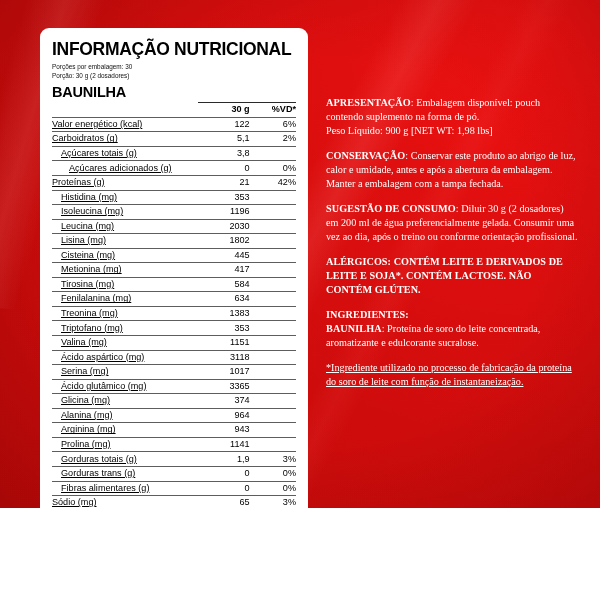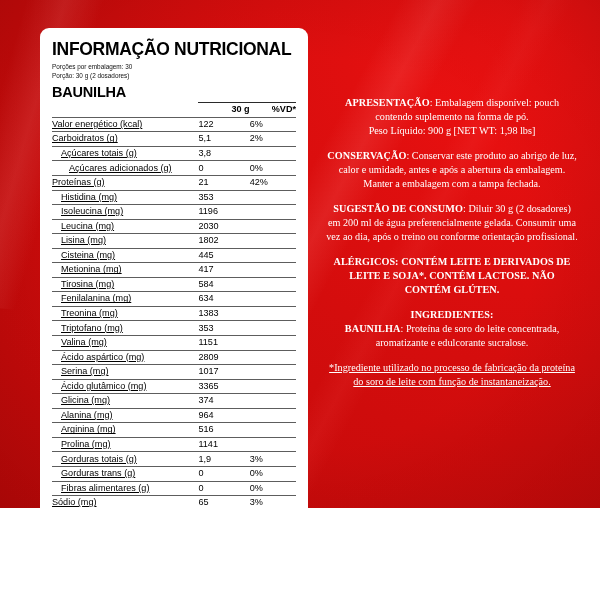--- a/index.html
+++ b/index.html
@@ -110,21 +110,21 @@
   }
   .row-head td {
     border-top: 1.8px solid #2a2a2a;
     border-bottom: 1.1px solid #5d5d5d;
     font-weight: bold;
     text-align: right;
     padding: 1.5px 0;
   }
   .row-head td.c-blank { border-top-color: transparent; }
 
-  td.amt, td.vd { text-align: left; }
+  td.amt, td.vd { text-align: right; }
   td.name { text-align: left; padding-left: 1px; text-decoration: underline; }
   td.name.ind1 { padding-left: 9px; }
   td.name.ind2 { padding-left: 17px; }
 
   .row-thickend td { border-bottom: 1.8px solid #2a2a2a; }
 
   .footnote {
     font-size: 6.6px;
     font-weight: bold;
     color: #000;
@@ -135,21 +135,20 @@
   
   .info-col {
     position: absolute;
     left: 326px;
     top: 96px;
     width: 252px;
     color: #ffffff;
     font-family: "Liberation Serif", serif;
     font-size: 10.2px;
     line-height: 1.37;
-    text-align: center;
   }
   .info-block { margin-bottom: 11px; }
   .info-block:last-child { margin-bottom: 0; }
   .info-block .hd {
     font-weight: bold;
     letter-spacing: 0.1px;
   }
   .info-block p { margin: 0; }
   .allergen {
     font-weight: bold;
@@ -267,21 +266,21 @@
             <td class="amt">353</td>
             <td class="vd"></td>
           </tr>
           <tr class="row-line">
             <td class="name ind1">Valina (mg)</td>
             <td class="amt">1151</td>
             <td class="vd"></td>
           </tr>
           <tr class="row-line">
             <td class="name ind1">Ácido aspártico (mg)</td>
-            <td class="amt">2809</td>
+            <td class="amt">3118</td>
             <td class="vd"></td>
           </tr>
           <tr class="row-line">
             <td class="name ind1">Serina (mg)</td>
             <td class="amt">1017</td>
             <td class="vd"></td>
           </tr>
           <tr class="row-line">
             <td class="name ind1">Ácido glutâmico (mg)</td>
             <td class="amt">3365</td>
@@ -292,21 +291,21 @@
             <td class="amt">374</td>
             <td class="vd"></td>
           </tr>
           <tr class="row-line">
             <td class="name ind1">Alanina (mg)</td>
             <td class="amt">964</td>
             <td class="vd"></td>
           </tr>
           <tr class="row-line">
             <td class="name ind1">Arginina (mg)</td>
-            <td class="amt">516</td>
+            <td class="amt">943</td>
             <td class="vd"></td>
           </tr>
           <tr class="row-line">
             <td class="name ind1">Prolina (mg)</td>
             <td class="amt">1141</td>
             <td class="vd"></td>
           </tr>
           <tr class="row-line">
             <td class="name ind1">Gorduras totais (g)</td>
             <td class="amt">1,9</td>

